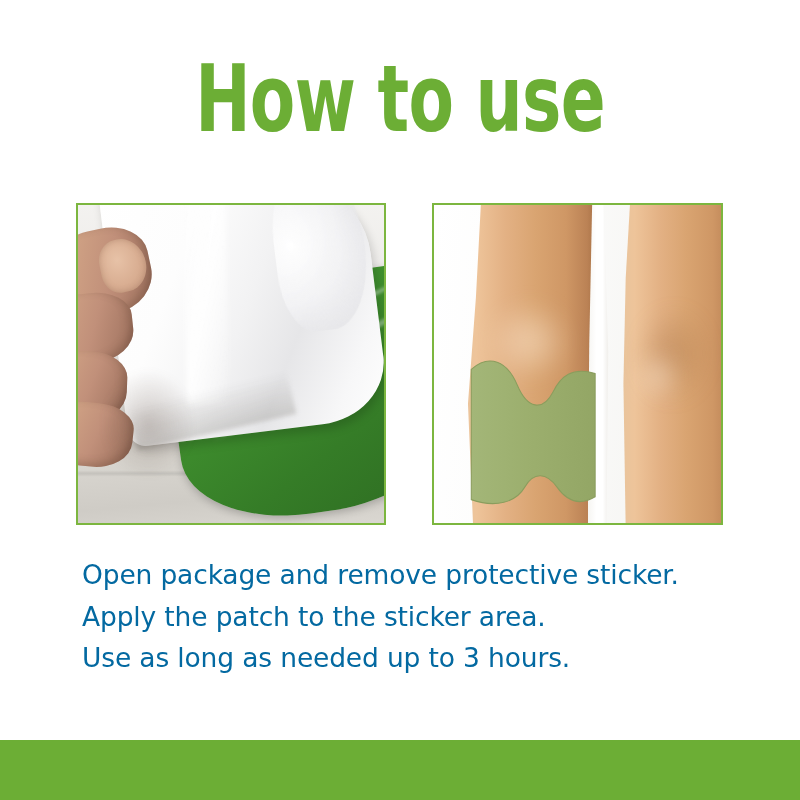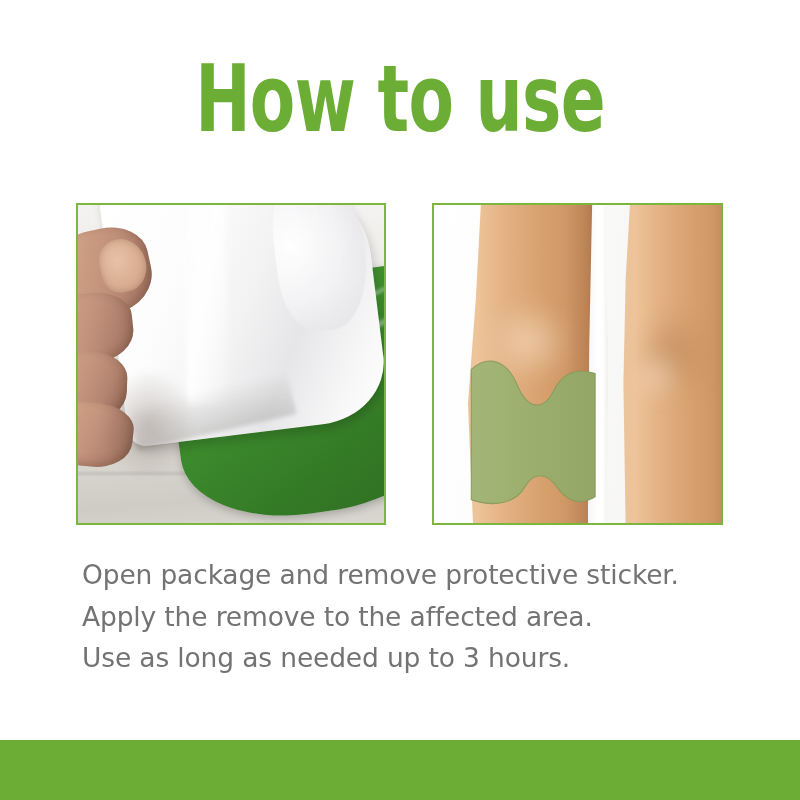--- a/index.html
+++ b/index.html
@@ -253,21 +253,21 @@
   #photo-right .patch svg { display: block; width: 100%; height: 100%; }
 
   
   .instructions {
     position: absolute;
     left: 82px;
     top: 554px;
     width: 660px;
   }
   .instructions .line {
-    color: #737373;
+    color: #0369a1;
     font-family: "DejaVu Sans", sans-serif;
     font-size: 26.5px;
     line-height: 41.5px;
     letter-spacing: -0.15px;
     white-space: nowrap;
   }
 
   
   .bottom-bar {
     position: absolute;
@@ -343,19 +343,19 @@
                    C120,162 100,160 86,182
                    C72,204 40,212 2,200
                    Z" fill="url(#patchGrad)" stroke="#8a9d5d" stroke-width="1.6"></path>
         </svg>
       </div>
     </div>
   </div>
 
   <div class="instructions">
     <div class="line">Open package and remove protective sticker.</div>
-    <div class="line">Apply the remove to the affected area.</div>
+    <div class="line">Apply the patch to the sticker area.</div>
     <div class="line">Use as long as needed up to 3 hours.</div>
   </div>
 
   <div class="bottom-bar"></div>
 
 </div>
 
 </body></html>

